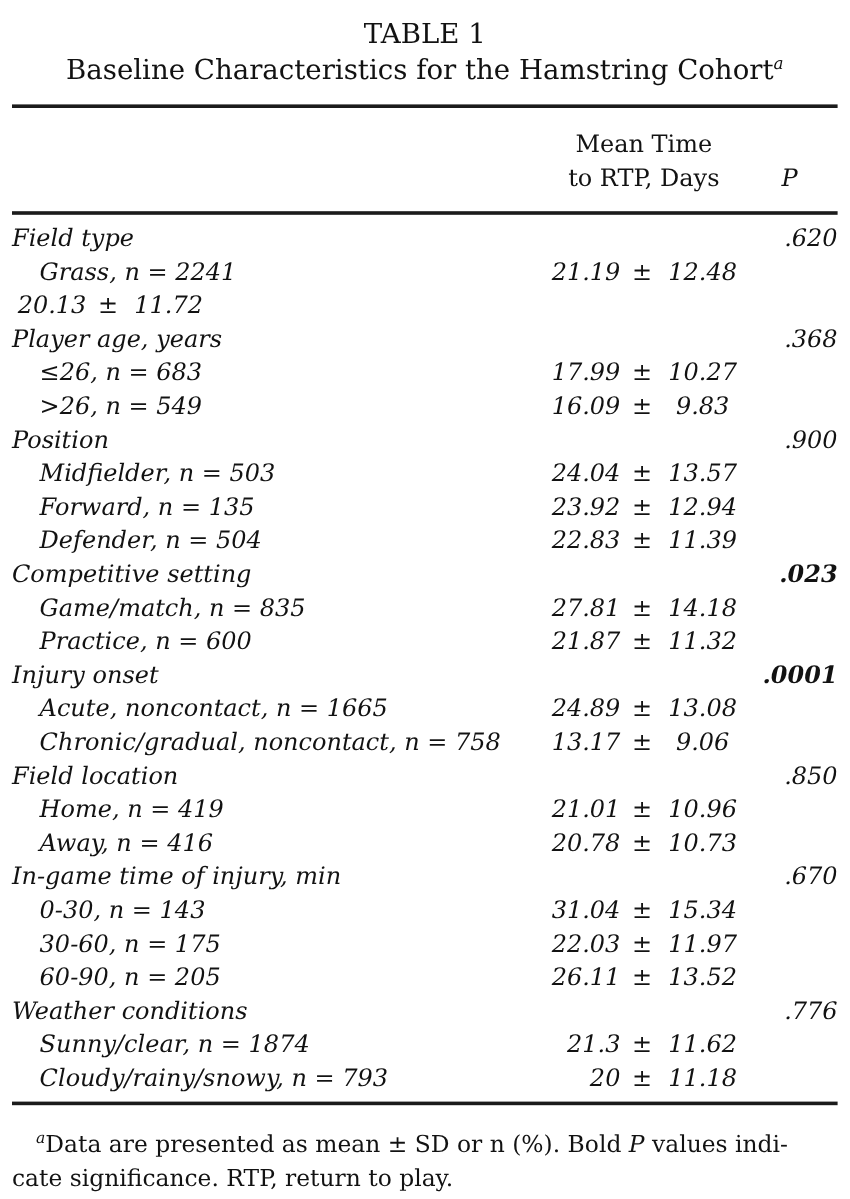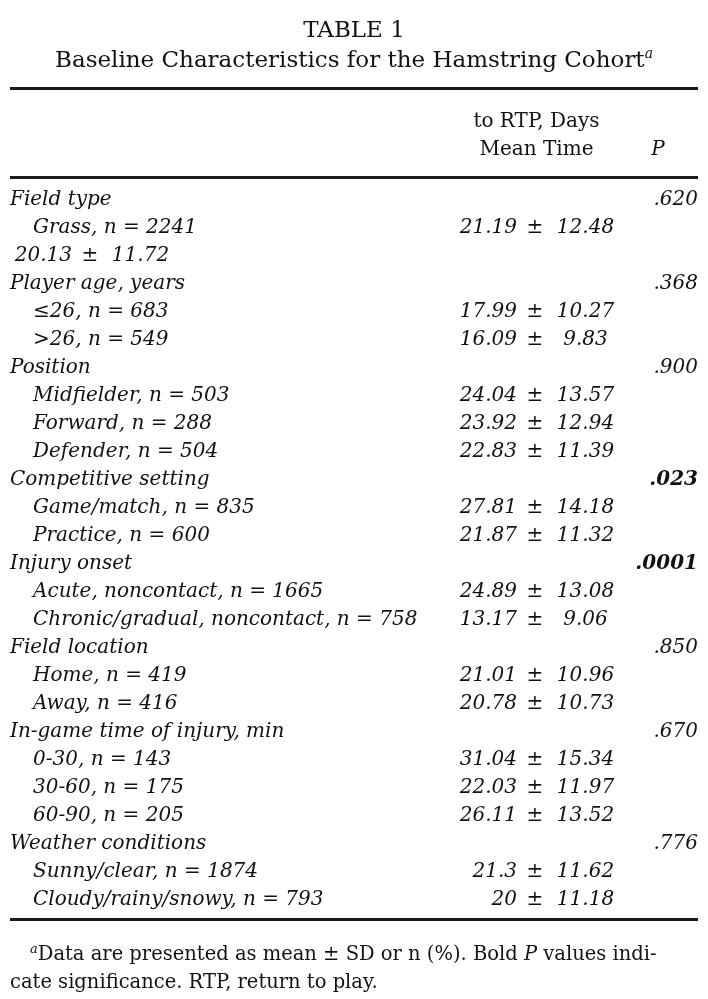--- a/index.html
+++ b/index.html
@@ -102,22 +102,22 @@
   <div class="title-block">
     <div>TABLE 1</div>
     <div><span>Baseline Characteristics for the Hamstring Cohort</span><span class="caption-sup">a</span></div>
   </div>
 
   <div class="rule rule-top"></div>
 
   <div class="header-row">
     <div class="header-spacer"></div>
     <div class="mean-header">
+      <div>Mean Time</div>
       <div>to RTP, Days</div>
-      <div>Mean Time</div>
     </div>
     <div class="p-header">P</div>
   </div>
 
   <div class="rule"></div>
 
   <div class="table-body">
     <div class="row">
       <div class="label">Field type</div>
       <div class="mv"></div>
@@ -175,21 +175,21 @@
 
     <div class="row">
       <div class="label indent">Midfielder, n = 503</div>
       <div class="mv">24.04</div>
       <div class="pm">±</div>
       <div class="sv">13.57</div>
       <div class="pcol"></div>
     </div>
 
     <div class="row">
-      <div class="label indent">Forward, n = 288</div>
+      <div class="label indent">Forward, n = 135</div>
       <div class="mv">23.92</div>
       <div class="pm">±</div>
       <div class="sv">12.94</div>
       <div class="pcol"></div>
     </div>
 
     <div class="row">
       <div class="label indent">Defender, n = 504</div>
       <div class="mv">22.83</div>
       <div class="pm">±</div>

